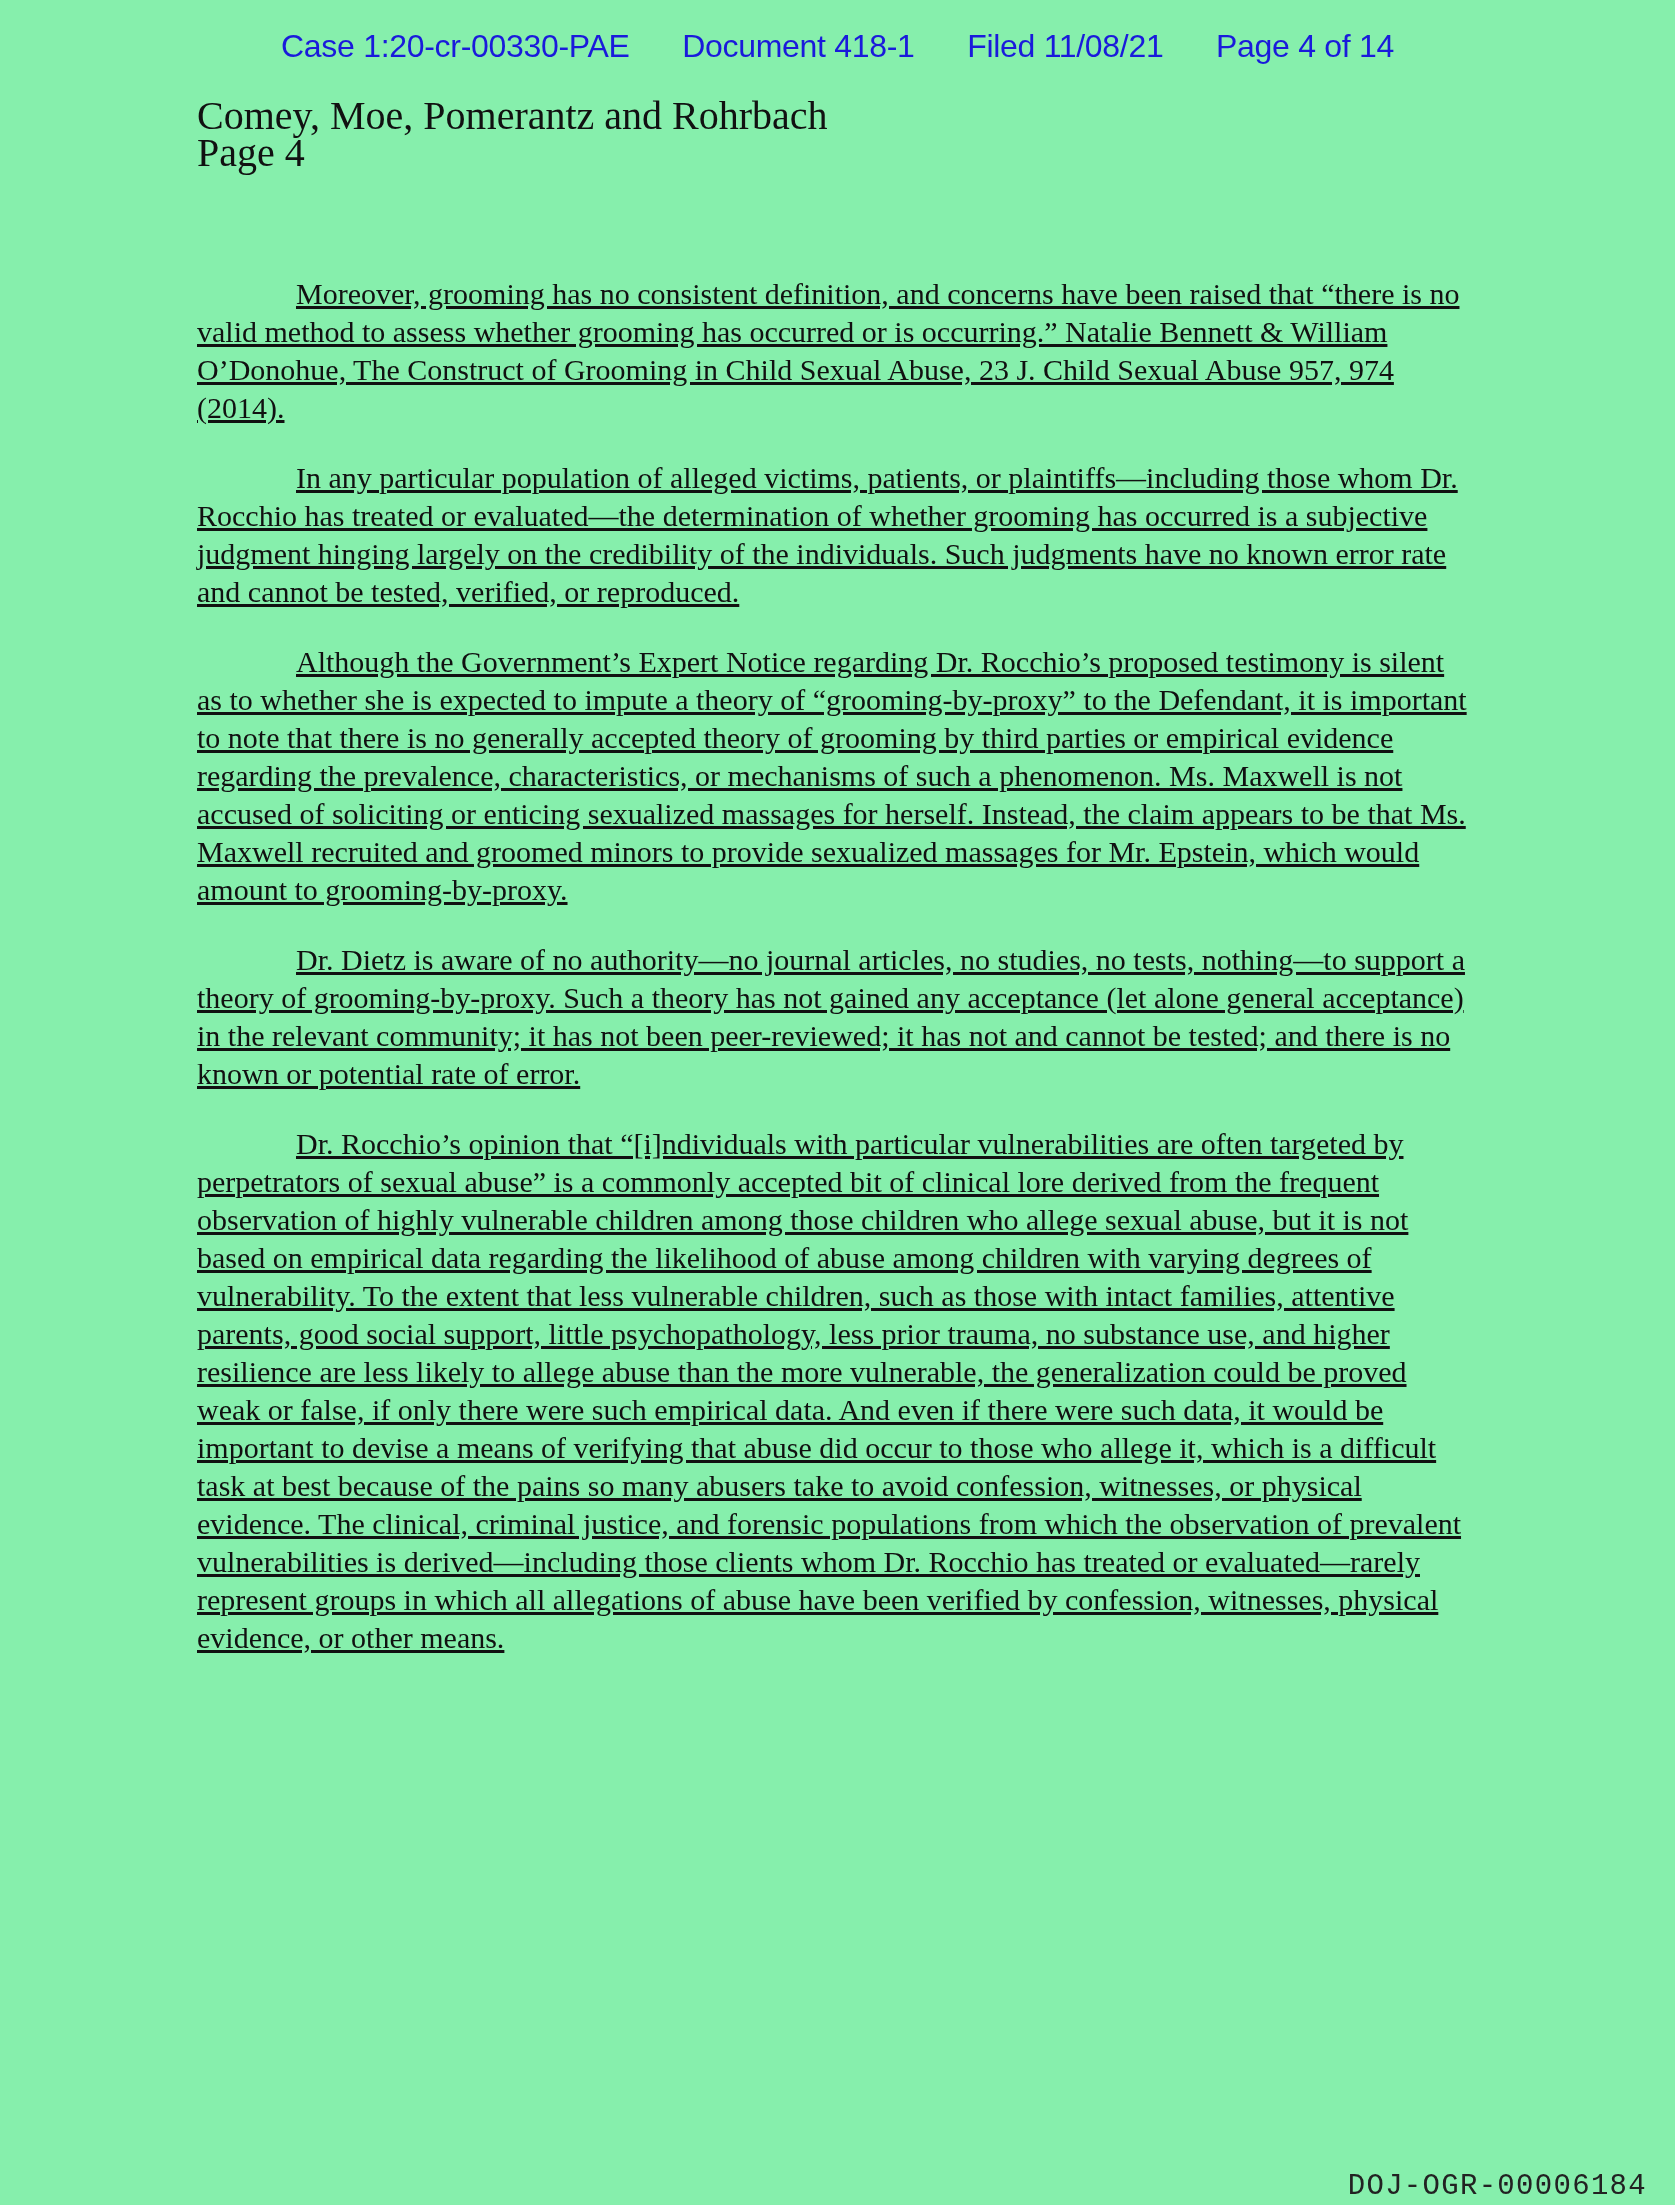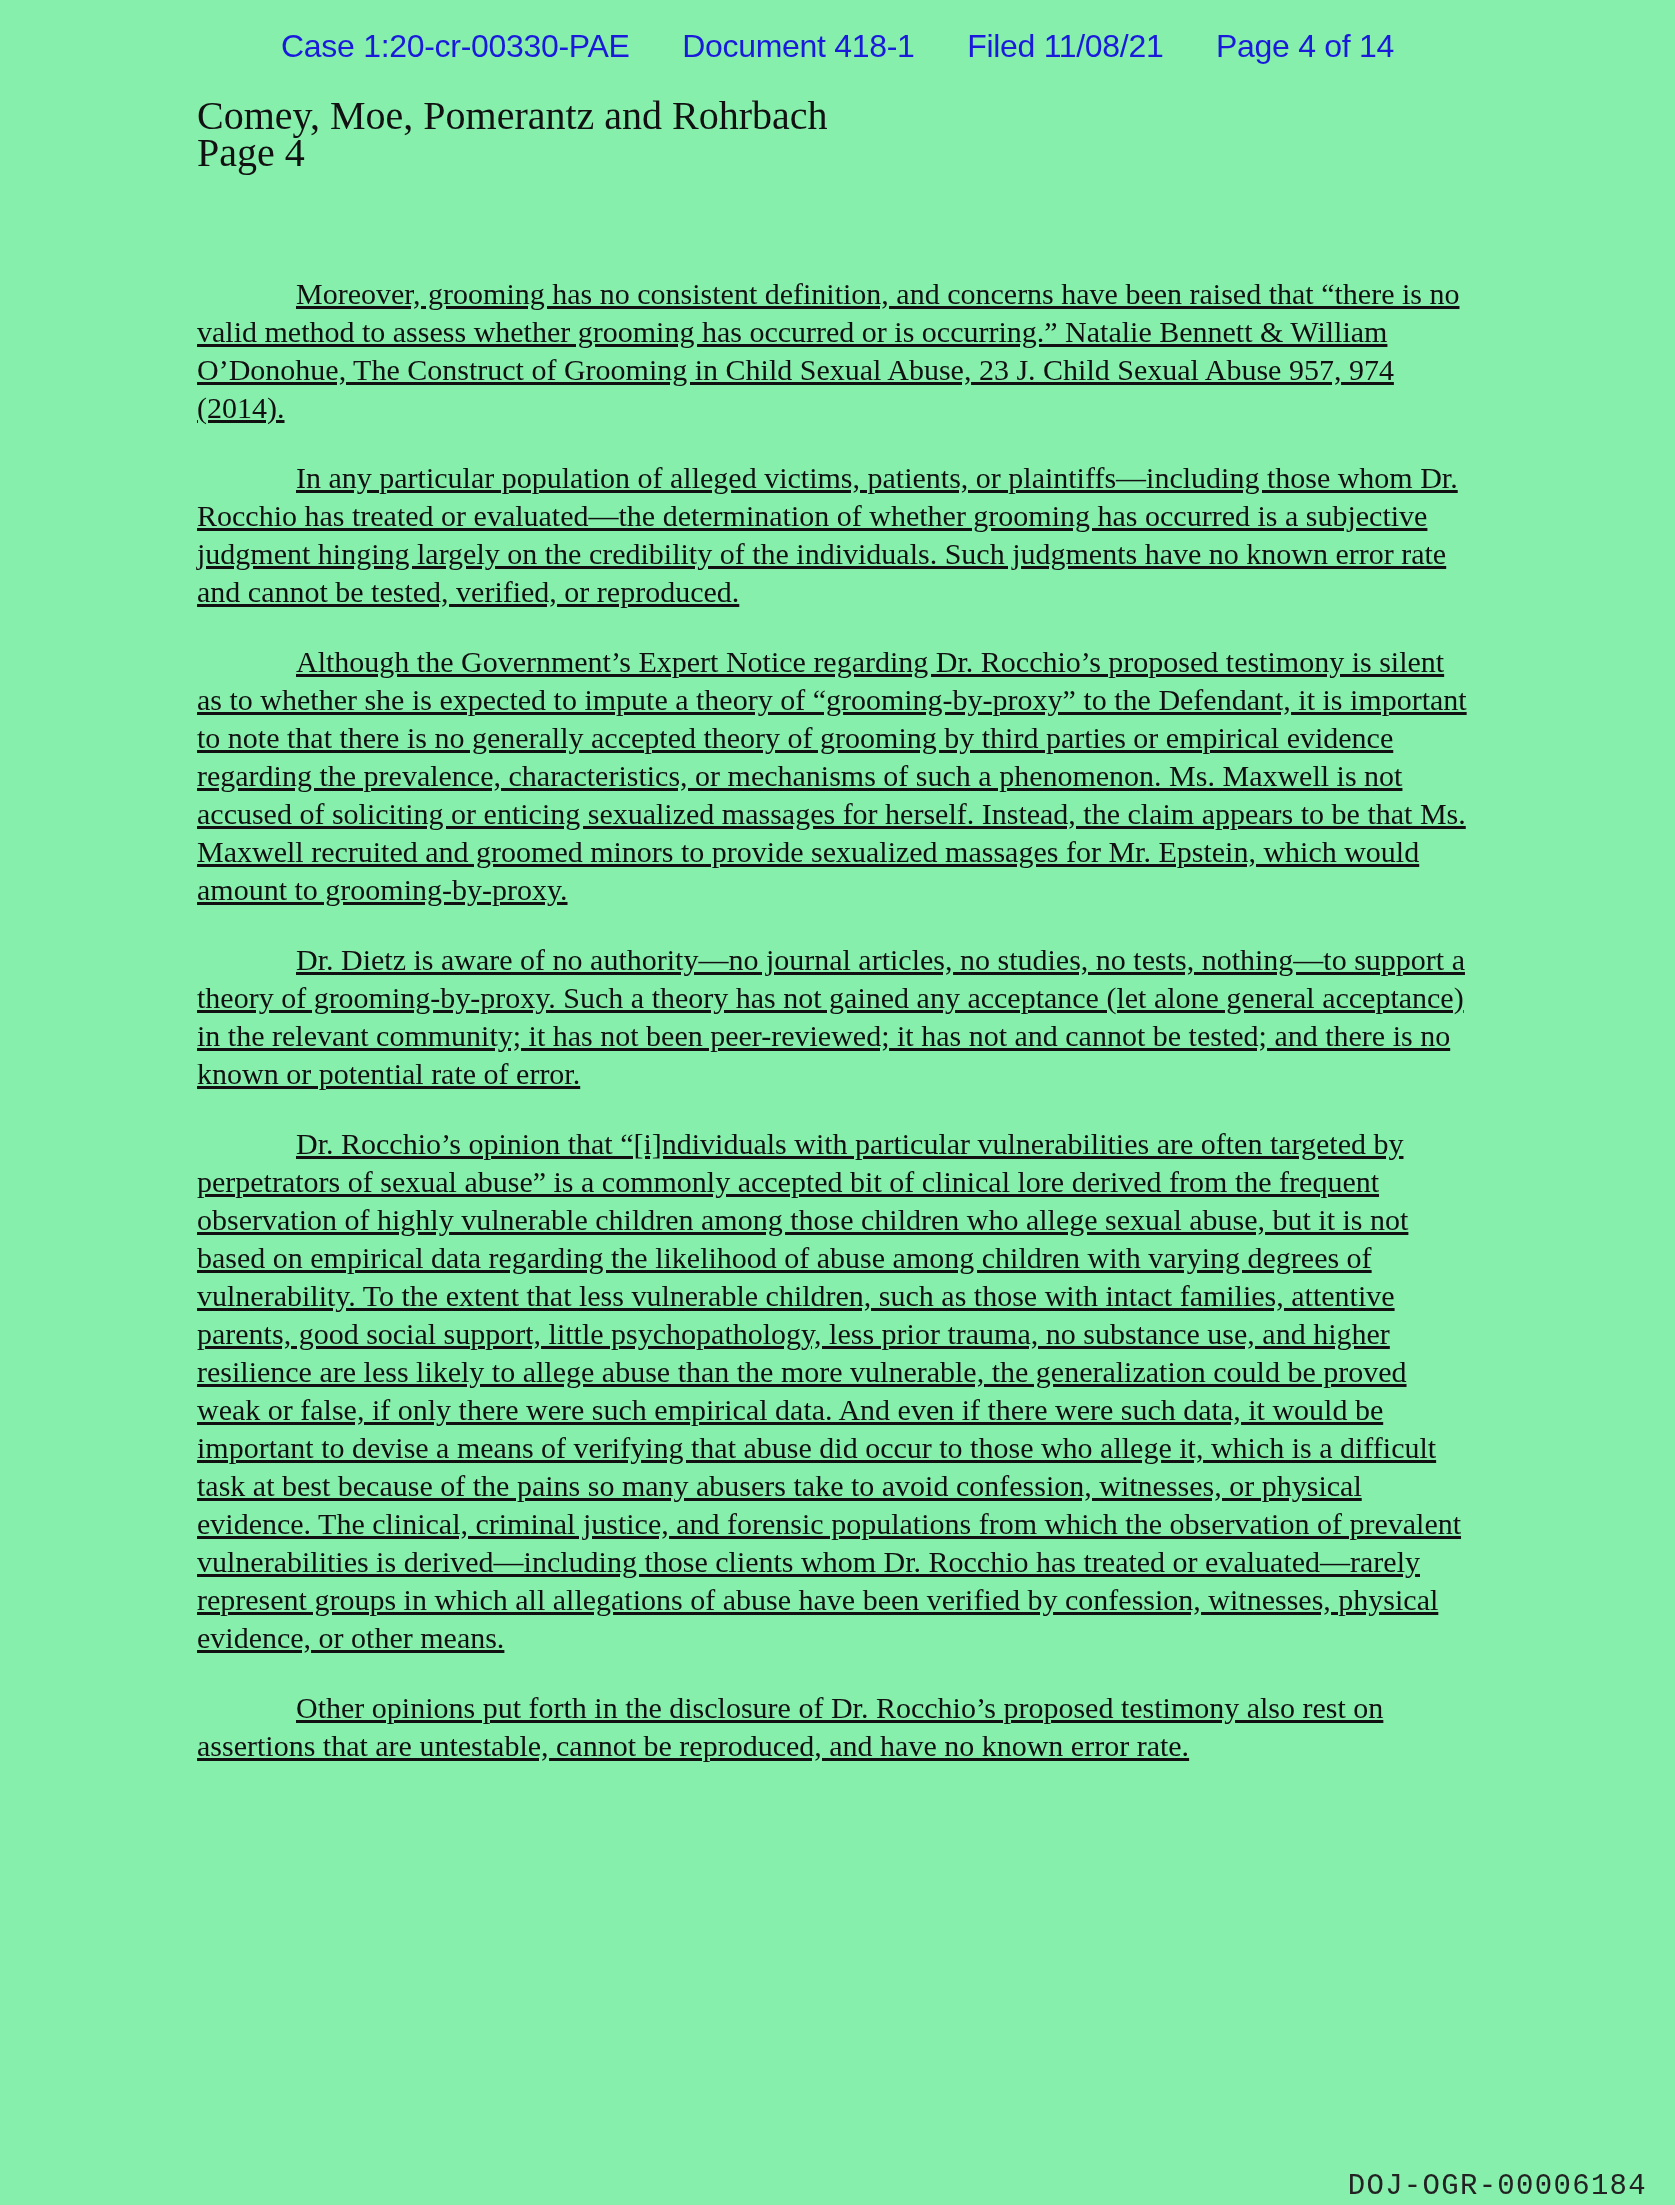--- a/index.html
+++ b/index.html
@@ -46,20 +46,19 @@
     <div>Comey, Moe, Pomerantz and Rohrbach</div>
     <div>Page 4</div>
   </div>
 
   <div class="body-text serif">
     <p>Moreover, grooming has no consistent definition, and concerns have been raised that “there is no valid method to assess whether grooming has occurred or is occurring.”  Natalie Bennett &amp; William O’Donohue, The Construct of Grooming in Child Sexual Abuse, 23 J. Child Sexual Abuse 957, 974 (2014).</p>
     <p>In any particular population of alleged victims, patients, or plaintiffs—including those whom Dr. Rocchio has treated or evaluated—the determination of whether grooming has occurred is a subjective judgment hinging largely on the credibility of the individuals.  Such judgments have no known error rate and cannot be tested, verified, or reproduced.</p>
     <p>Although the Government’s Expert Notice regarding Dr. Rocchio’s proposed testimony is silent as to whether she is expected to impute a theory of “grooming-by-proxy” to the Defendant, it is important to note that there is no generally accepted theory of grooming by third parties or empirical evidence regarding the prevalence, characteristics, or mechanisms of such a phenomenon. Ms. Maxwell is not accused of soliciting or enticing sexualized massages for herself. Instead, the claim appears to be that Ms. Maxwell recruited and groomed minors to provide sexualized massages for Mr. Epstein, which would amount to grooming-by-proxy.</p>
     <p>Dr. Dietz is aware of no authority—no journal articles, no studies, no tests, nothing—to support a theory of grooming-by-proxy. Such a theory has not gained any acceptance (let alone general acceptance) in the relevant community; it has not been peer-reviewed; it has not and cannot be tested; and there is no known or potential rate of error.</p>
     <p>Dr. Rocchio’s opinion that “[i]ndividuals with particular vulnerabilities are often targeted by perpetrators of sexual abuse” is a commonly accepted bit of clinical lore derived from the frequent observation of highly vulnerable children among those children who allege sexual abuse, but it is not based on empirical data regarding the likelihood of abuse among children with varying degrees of vulnerability.  To the extent that less vulnerable children, such as those with intact families, attentive parents, good social support, little psychopathology, less prior trauma, no substance use, and higher resilience are less likely to allege abuse than the more vulnerable, the generalization could be proved weak or false, if only there were such empirical data.  And even if there were such data, it would be important to devise a means of verifying that abuse did occur to those who allege it, which is a difficult task at best because of the pains so many abusers take to avoid confession, witnesses, or physical evidence.  The clinical, criminal justice, and forensic populations from which the observation of prevalent vulnerabilities is derived—including those clients whom Dr. Rocchio has treated or evaluated—rarely represent groups in which all allegations of abuse have been verified by confession, witnesses, physical evidence, or other means.</p>
-    <p>Other opinions put forth in the disclosure of Dr. Rocchio’s proposed testimony also rest on assertions that are untestable, cannot be reproduced, and have no known error rate.</p>
 
 
   </div>
 
   <div class="bates">DOJ-OGR-00006184</div>
 </div>
 
 
 </body></html>

